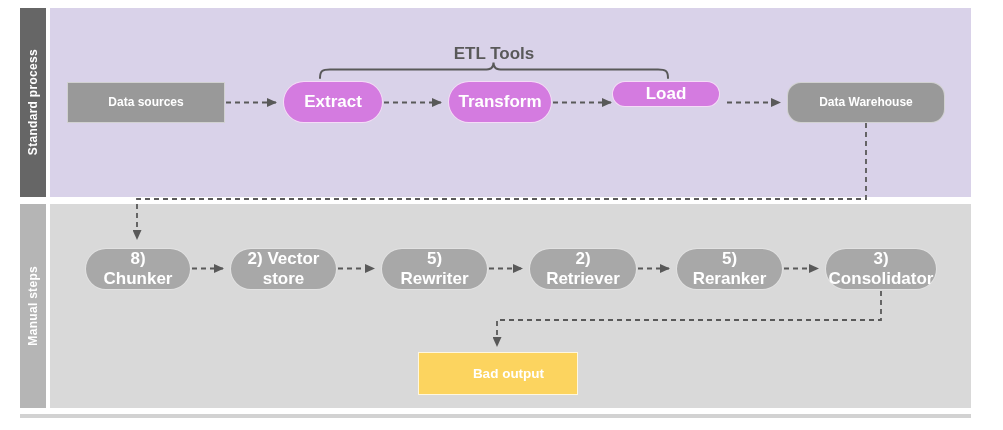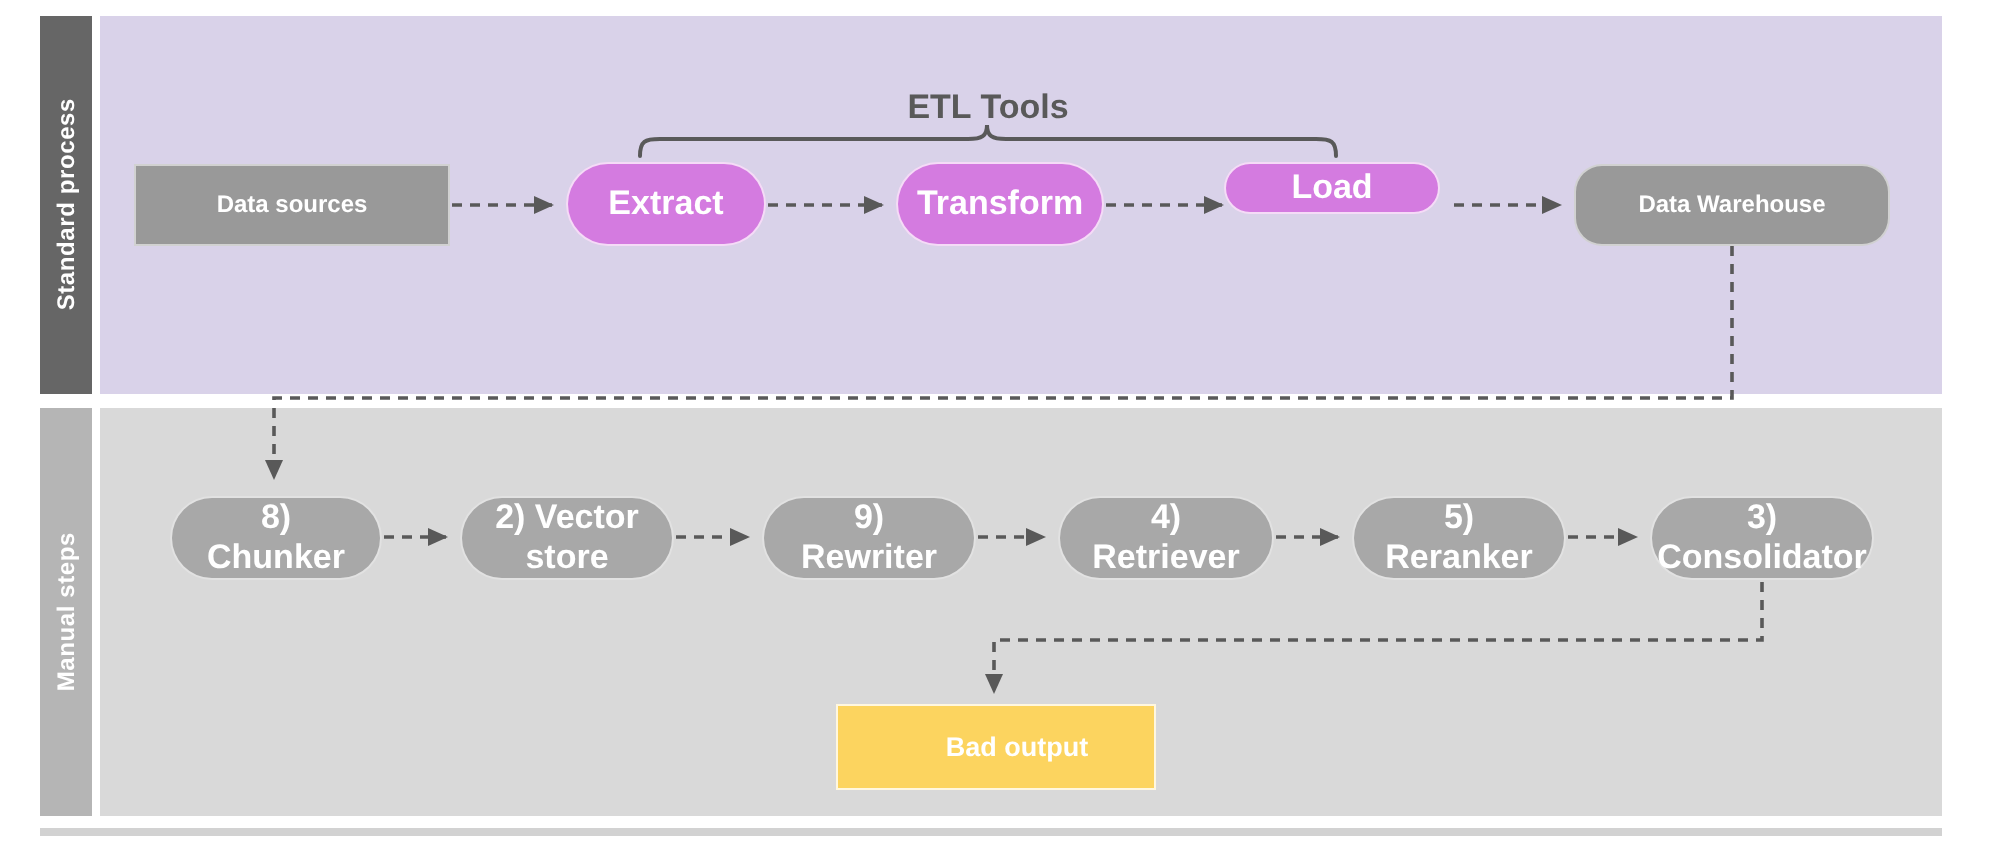--- a/index.html
+++ b/index.html
@@ -93,19 +93,19 @@
   <div class="brace-title">ETL Tools</div>
 
   <div class="node rect-node n-data-sources">Data sources</div>
   <div class="node pill etl n-extract">Extract</div>
   <div class="node pill etl n-transform">Transform</div>
   <div class="node pill etl n-load">Load</div>
   <div class="node rect-node n-data-warehouse">Data Warehouse</div>
 
   <div class="node pill manual-step n-chunker">8) Chunker</div>
   <div class="node pill manual-step n-vector-store">2) Vector store</div>
-  <div class="node pill manual-step n-rewriter">9) Rewriter</div>
-  <div class="node pill manual-step n-retriever">4) Retriever</div>
+  <div class="node pill manual-step n-rewriter">5) Rewriter</div>
+  <div class="node pill manual-step n-retriever">2) Retriever</div>
   <div class="node pill manual-step n-reranker">5) Reranker</div>
   <div class="node pill manual-step n-consolidator">3) Consolidator</div>
   <div class="node bad-node n-bad-output">Bad output</div>
 
 </div>
 
 </body></html>

